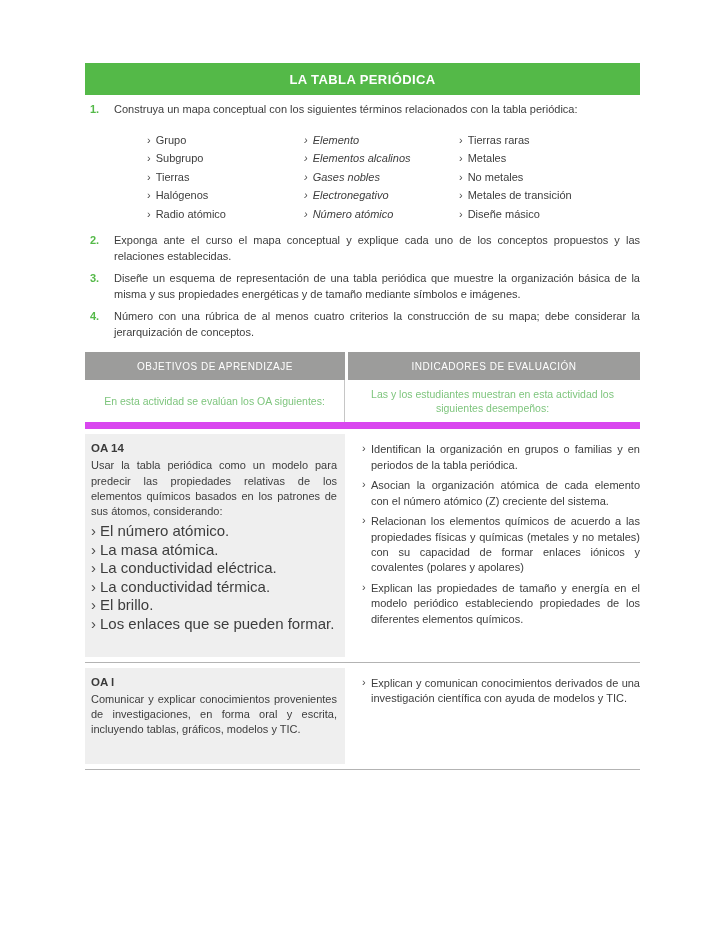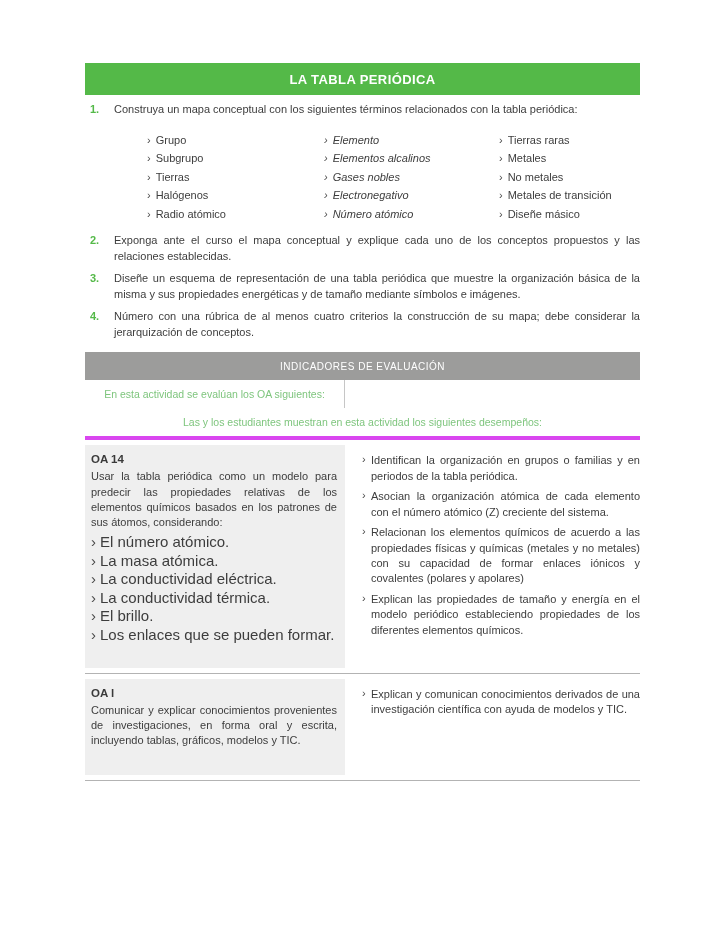--- a/index.html
+++ b/index.html
@@ -17,38 +17,38 @@
     display:flex; align-items:center; justify-content:center;
     font-size:13px; font-weight:bold; letter-spacing:0.4px;
   }
 
   
   .activity { display:flex; margin-top:7px; font-size:11px; line-height:15.5px; }
   .activity .num { width:29px; flex:none; padding-left:5px; font-weight:bold; color:#54b948; }
   .activity .atext { flex:1; text-align:justify; }
 
   
-  .terms { display:flex; margin:13px 0 10px 62px;gap:20px; }
+  .terms { display:flex; margin:13px 0 10px 62px; }
   .tcol-1 { width:157px; }
   .tcol-2 { width:155px;font-style:italic; }
   .tcol-3 { flex:1; }
   .term { font-size:11px; line-height:18.6px; white-space:nowrap; }
   .term .tb { margin-right:5px; color:#4a4a4a; }
 
   
   .oa-table { margin-top:12px; }
   .t-header { display:flex; gap:3px; height:28px; }
   .t-header .hcell {
     background:#9c9c9b; color:#ffffff; display:flex; align-items:center;
     justify-content:center; font-size:10px; letter-spacing:0.5px;
   }
   .hc-left { width:260px; }
   .hc-right { flex:1; }
 
-  .t-subheader { display:flex; border-bottom:4px solid #d946ef;flex-direction:column; }
+  .t-subheader { display:flex; border-bottom:7px solid #d946ef; }
   .sub-left {
     width:260px; border-right:1px solid #c6c6c6;
     display:flex; align-items:center; justify-content:center;
     text-align:center; padding:7px 8px; color:#7ec57d;
     font-size:10.5px; line-height:14px;
   }
   .sub-right {
     flex:1; display:flex; align-items:flex-end; justify-content:center;
     text-align:center; padding:7px 22px; color:#7ec57d;
     font-size:10.5px; line-height:14px;
@@ -119,20 +119,23 @@
     <span class="atext">Diseñe un esquema de representación de una tabla periódica que muestre la organización básica de la misma y sus propiedades energéticas y de tamaño mediante símbolos e imágenes.</span>
   </div>
   <div class="activity">
     <span class="num">4.</span>
     <span class="atext">Número con una rúbrica de al menos cuatro criterios la construcción de su mapa; debe considerar la jerarquización de conceptos.</span>
   </div>
 
   <div class="oa-table">
 
     <div class="t-header">
+      <div class="hcell hc-left">
+        <span>OBJETIVOS DE APRENDIZAJE</span>
+      </div>
       <div class="hcell hc-right">
         <span>INDICADORES DE EVALUACIÓN</span>
       </div>
     </div>
 
     <div class="t-subheader">
       <div class="sub-left">
         <span>En esta actividad se evalúan los OA siguientes:</span>
       </div>
       <div class="sub-right">

